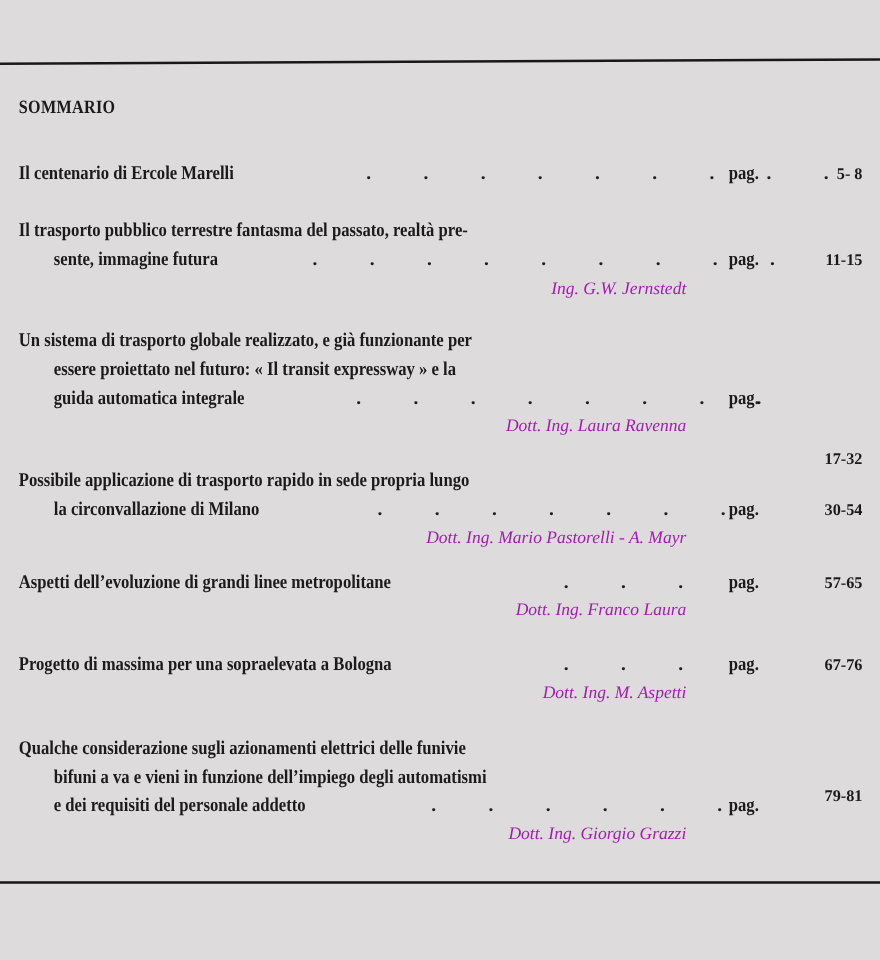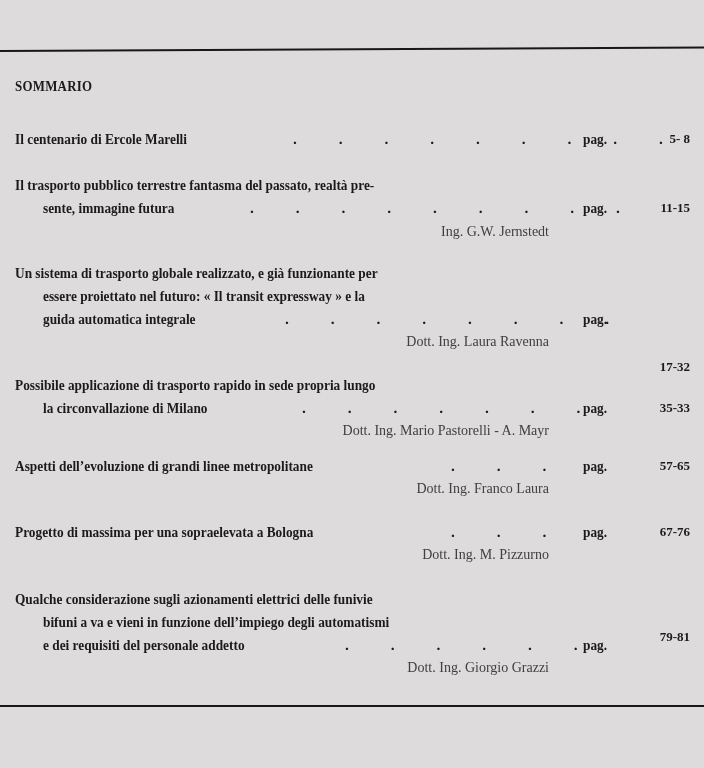--- a/index.html
+++ b/index.html
@@ -35,22 +35,22 @@
       line-height: 22px; letter-spacing: 19px;
     }
     .pag {
       position: absolute; left: 583px; font-weight: bold; font-size: 15.5px; line-height: 22px;
       transform: scaleX(0.86); transform-origin: left;
     }
     .pages {
       position: absolute; right: 14px; font-weight: bold; font-size: 13px; line-height: 22px;
     }
     .author {
-      position: absolute; right: 155px; font-size: 14px; line-height: 18px;
-      white-space: nowrap; color: #404040;
+      position: absolute; right: 155px; font-style: italic; font-size: 14px; line-height: 18px;
+      white-space: nowrap; color: #a21caf;
     }
   </style>
 </head>
 <body>
 
 <div class="rule-top"></div>
 <div class="title">SOMMARIO</div>
 
 <div class="entry" style="top:128px;">
   <div class="line" style="left:15px;top:0;">Il centenario di Ercole Marelli</div>
@@ -76,38 +76,38 @@
   <div class="pag" style="top:46px;">pag.</div>
   <div class="pages" style="top:46px;margin-top:48px;">17-32</div>
   <div class="author" style="top:71px;">Dott. Ing. Laura Ravenna</div>
 </div>
 
 <div class="entry" style="top:374px;">
   <div class="line" style="left:15px;top:0;">Possibile applicazione di trasporto rapido in sede propria lungo</div>
   <div class="line" style="left:43px;top:23px;">la circonvallazione di Milano</div>
   <div class="dots" style="left:302px;top:23px;">. . . . . . .</div>
   <div class="pag" style="top:23px;">pag.</div>
-  <div class="pages" style="top:23px;">35-33</div>
+  <div class="pages" style="top:23px;">30-54</div>
   <div class="author" style="top:48px;">Dott. Ing. Mario Pastorelli - A. Mayr</div>
 </div>
 
 <div class="entry" style="top:455px;">
   <div class="line" style="left:15px;top:0;">Aspetti dell’evoluzione di grandi linee metropolitane</div>
   <div class="dots" style="left:451px;top:0;">. . .</div>
   <div class="pag" style="top:0;">pag.</div>
   <div class="pages" style="top:0;margin-left:32px;">57-65</div>
   <div class="author" style="top:25px;">Dott. Ing. Franco Laura</div>
 </div>
 
 <div class="entry" style="top:521px;">
   <div class="line" style="left:15px;top:0;">Progetto di massima per una sopraelevata a Bologna</div>
   <div class="dots" style="left:451px;top:0;">. . .</div>
   <div class="pag" style="top:0;">pag.</div>
   <div class="pages" style="top:0;">67-76</div>
-  <div class="author" style="top:25px;">Dott. Ing. M. Pizzurno</div>
+  <div class="author" style="top:25px;">Dott. Ing. M. Aspetti</div>
 </div>
 
 <div class="entry" style="top:588px;">
   <div class="line" style="left:15px;top:0;">Qualche considerazione sugli azionamenti elettrici delle funivie</div>
   <div class="line" style="left:43px;top:23px;">bifuni a va e vieni in funzione dell’impiego degli automatismi</div>
   <div class="line" style="left:43px;top:46px;">e dei requisiti del personale addetto</div>
   <div class="dots" style="left:345px;top:46px;">. . . . . .</div>
   <div class="pag" style="top:46px;">pag.</div>
   <div class="pages" style="top:38px;">79-81</div>
   <div class="author" style="top:71px;">Dott. Ing. Giorgio Grazzi</div>

